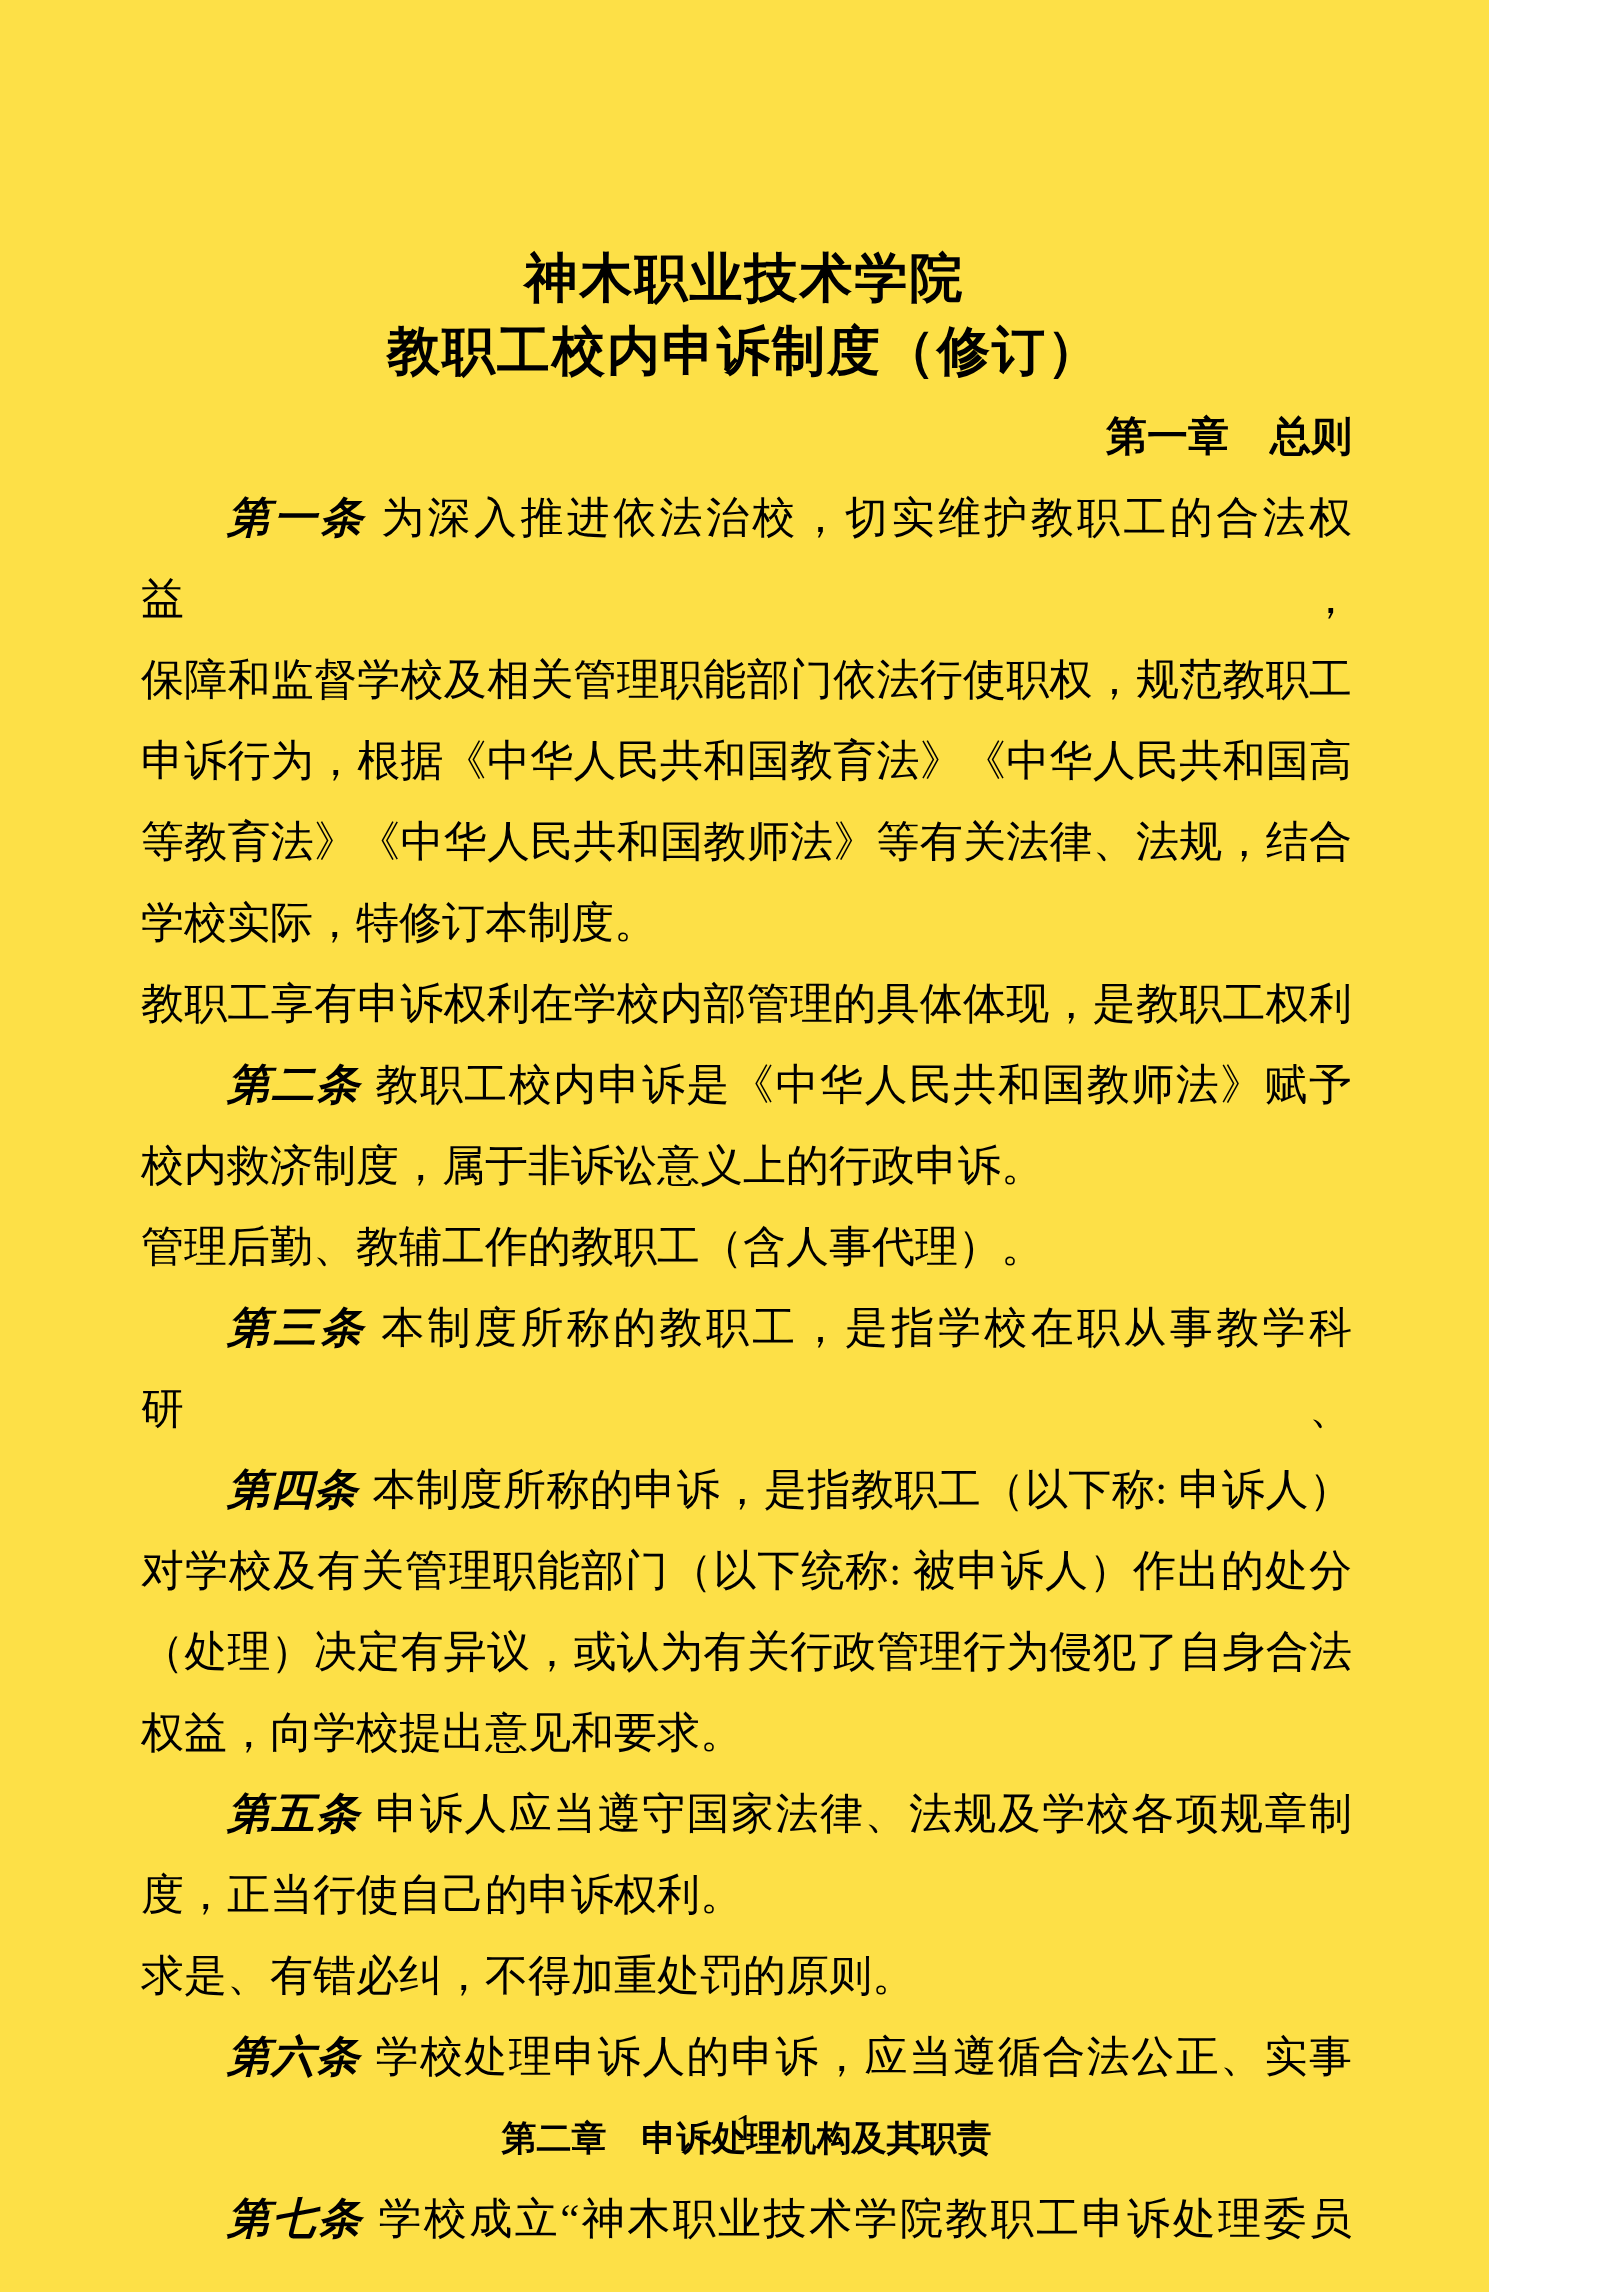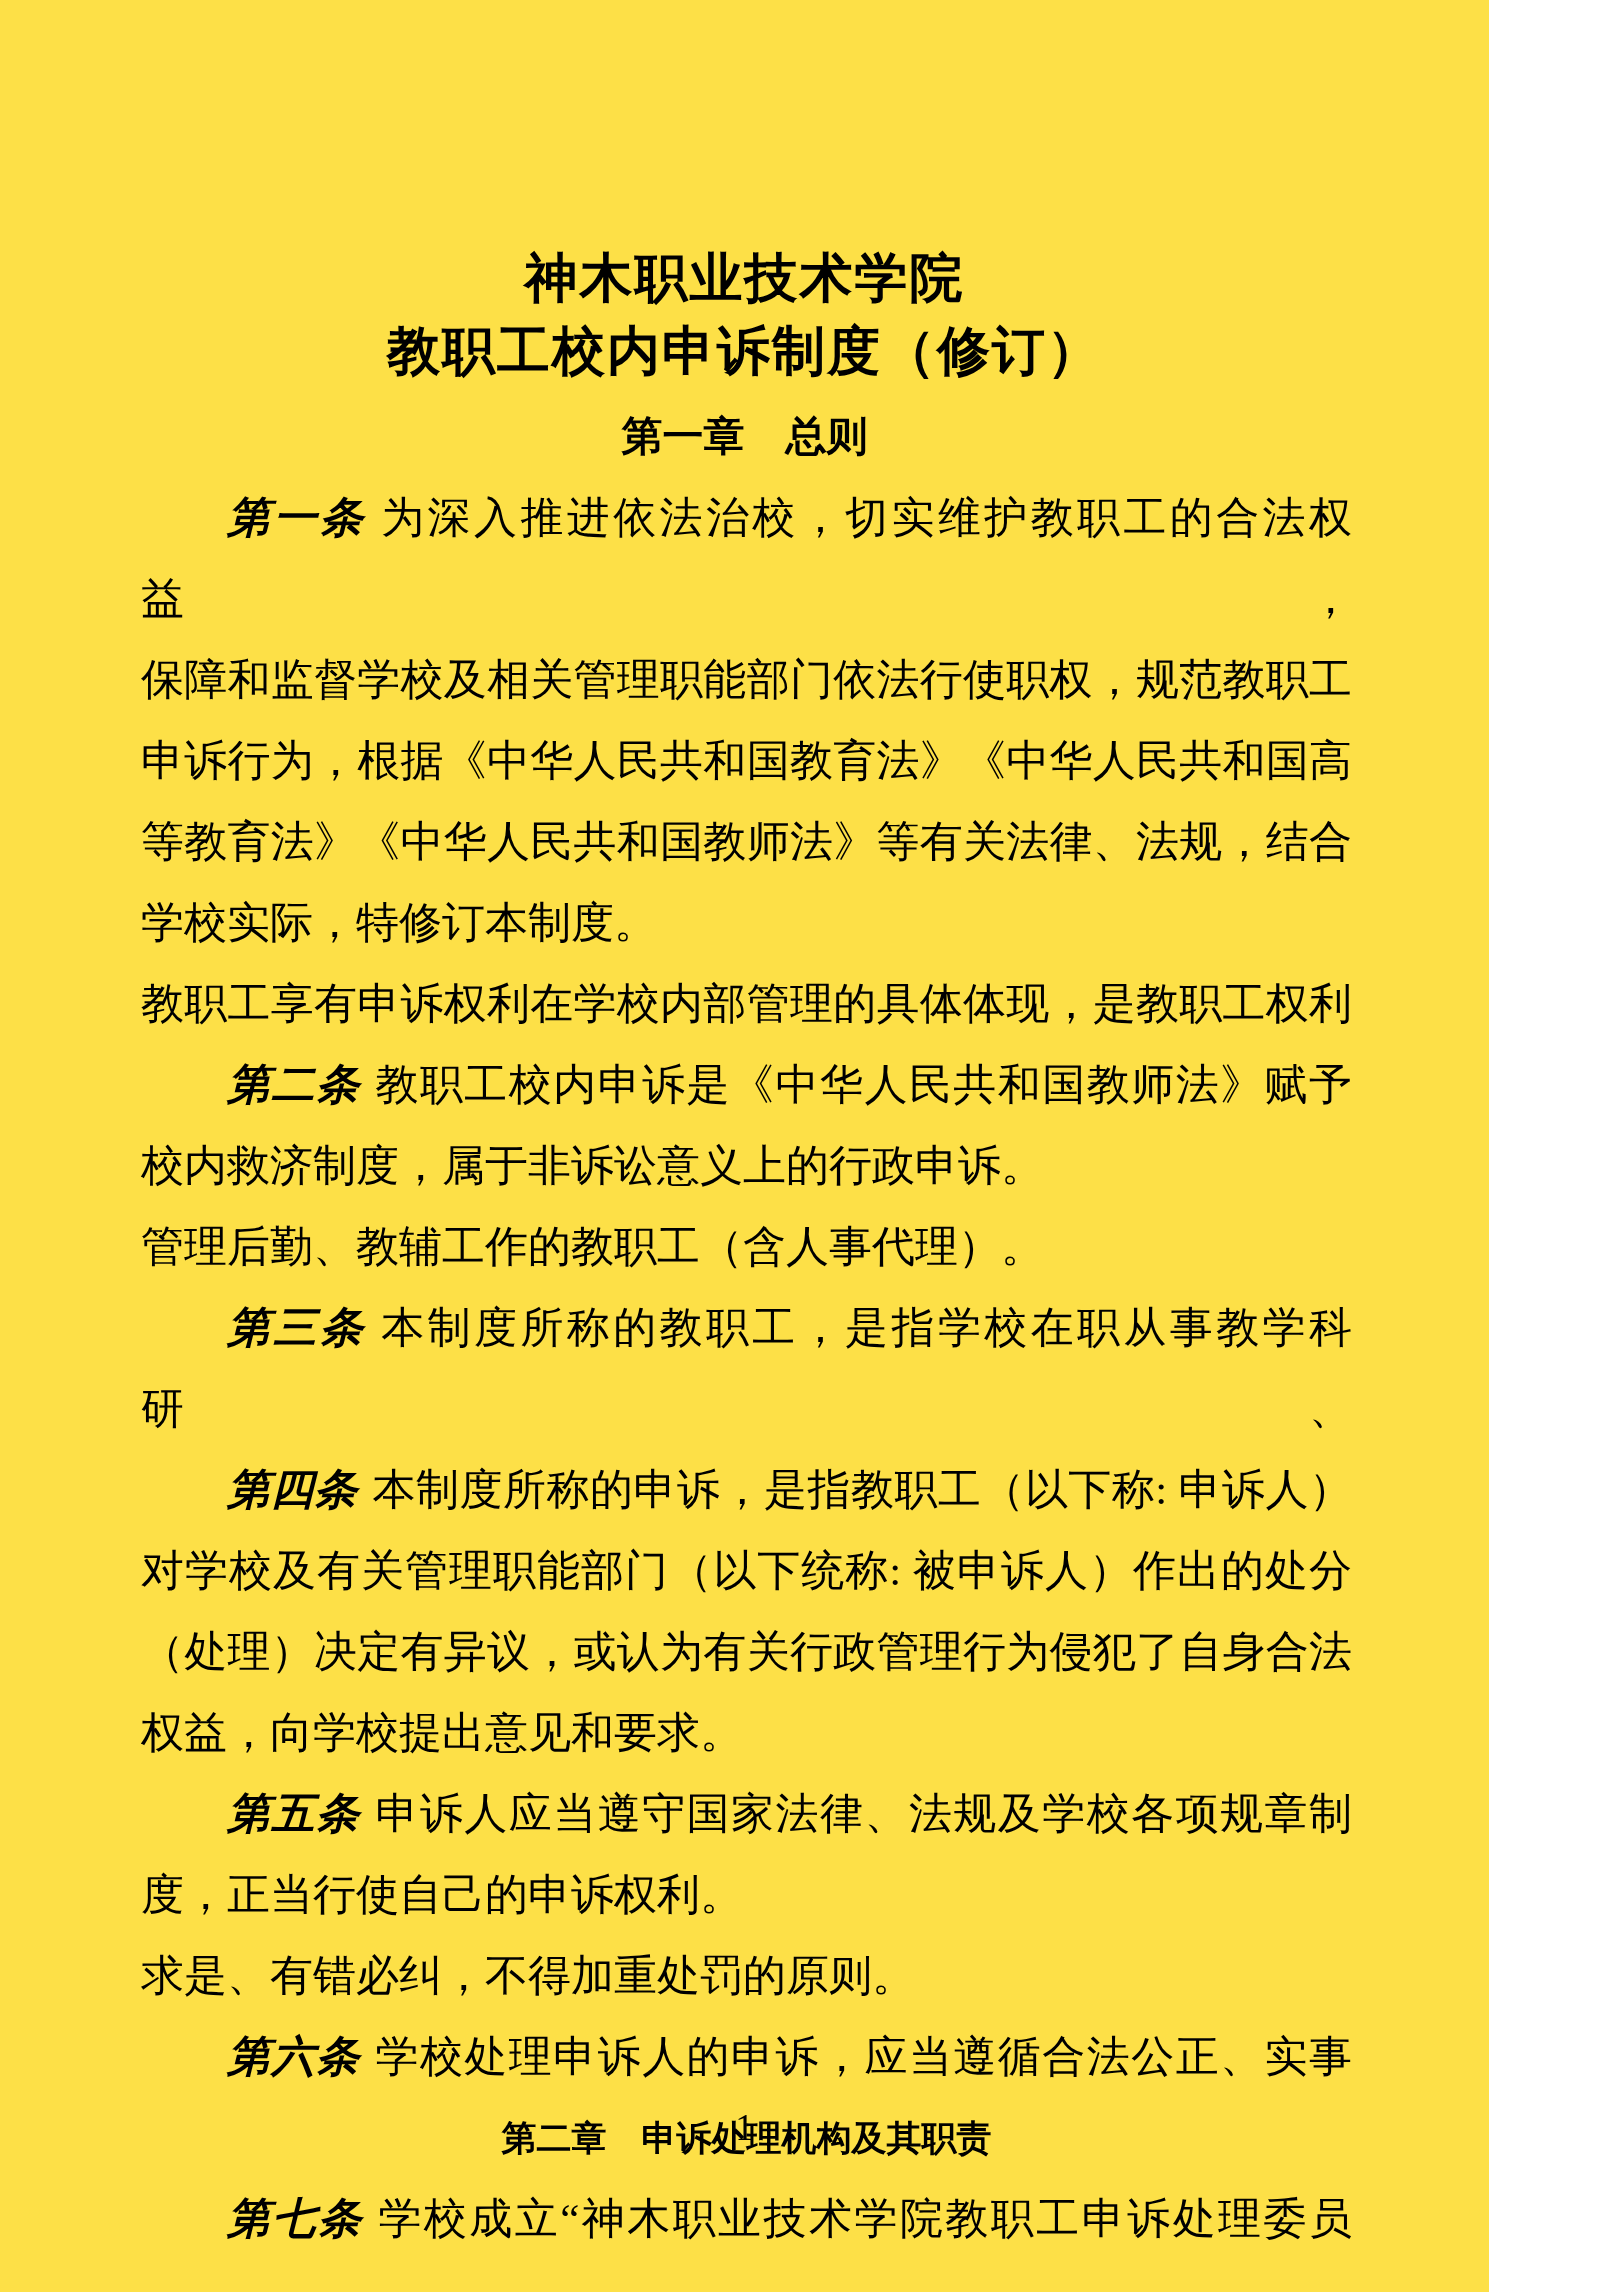--- a/index.html
+++ b/index.html
@@ -16,21 +16,21 @@
     margin: 241px 137px 0 137px;
     text-align: center;
     font-family: "Liberation Sans", "DejaVu Sans", sans-serif;
     font-weight: 700;
     font-size: 53px;
     line-height: 73px;
     letter-spacing: 2px;
   }
   .chapter-one {
     margin: 21.6px 137px 0 137px;
-    text-align: center;
+    text-align: right;
     font-family: "Liberation Sans", "DejaVu Sans", sans-serif;
     font-weight: 700;
     font-size: 41px;
     line-height: 55px;
   }
   .doc-body {
     margin: 13.7px 137px 0 141px;
     font-size: 43px;
   }
   .doc-body .line {

